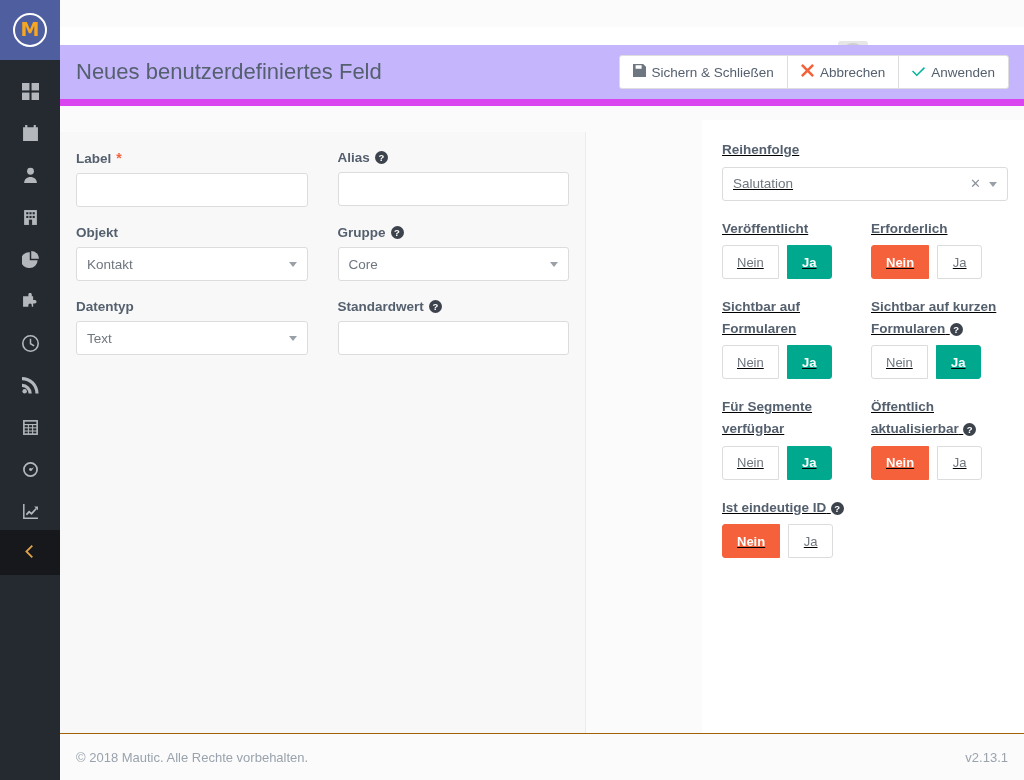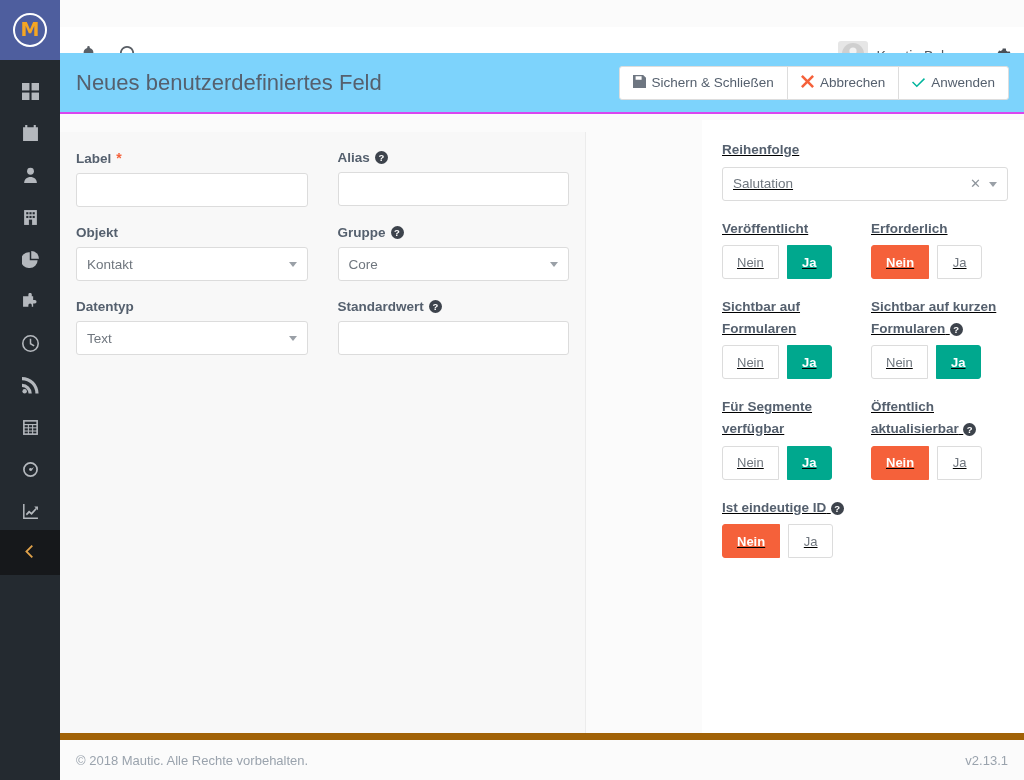--- a/index.html
+++ b/index.html
@@ -72,22 +72,22 @@
     border-right: 4px solid transparent; border-top: 5px solid #6b7178;
   }
   .gear-btn {
     width: 44px; height: 59px; display: flex; align-items: center; justify-content: center;
     cursor: pointer;
   }
   .gear-btn svg { width: 18px; height: 18px; fill: #4a4f56; }
 
   
   .page-head {
-    position: absolute; left: 60px; top: 53px; width: 964px; height: 61px;
-    background: #7dd3fc; border-bottom: 2px solid #d946ef;
+    position: absolute; left: 60px; top: 45px; width: 964px; height: 61px;
+    background: #c4b5fd; border-bottom: 7px solid #d946ef;
     display: flex; align-items: center; padding: 0 15px 0 16px;
   }
   .page-title {
     font-size: 22px; color: #55606e; font-weight: normal; white-space: nowrap;
   }
   .toolbar { margin-left: auto; display: flex; }
   .tbtn {
     height: 34px; background: #ffffff; border: 1px solid #dddddd;
     margin-left: -1px; padding: 0 13px; font-size: 13.5px; color: #55606e;
     display: flex; align-items: center; gap: 6px; cursor: pointer;
@@ -174,21 +174,21 @@
   .bg-btn.on-yes {
     background: #00a88e; border-color: #00a88e; color: #ffffff; font-weight: bold;
   }
   .bg-btn.on-no {
     background: #f5613a; border-color: #f5613a; color: #ffffff; font-weight: bold;
   }
 
   
   .footer {
     position: absolute; left: 60px; top: 733px; width: 964px; height: 47px;
-    background: #fbfbfb; border-top: 7px solid #a16207;
+    background: #fbfbfb; border-top: 1px solid #a16207;
     display: flex; align-items: center; padding: 0 16px;
     font-size: 13px; color: #9aa3ad;
   }
   .footer .ver { margin-left: auto; }
 </style>
 </head>
 <body>
 
 <div class="app">
 

